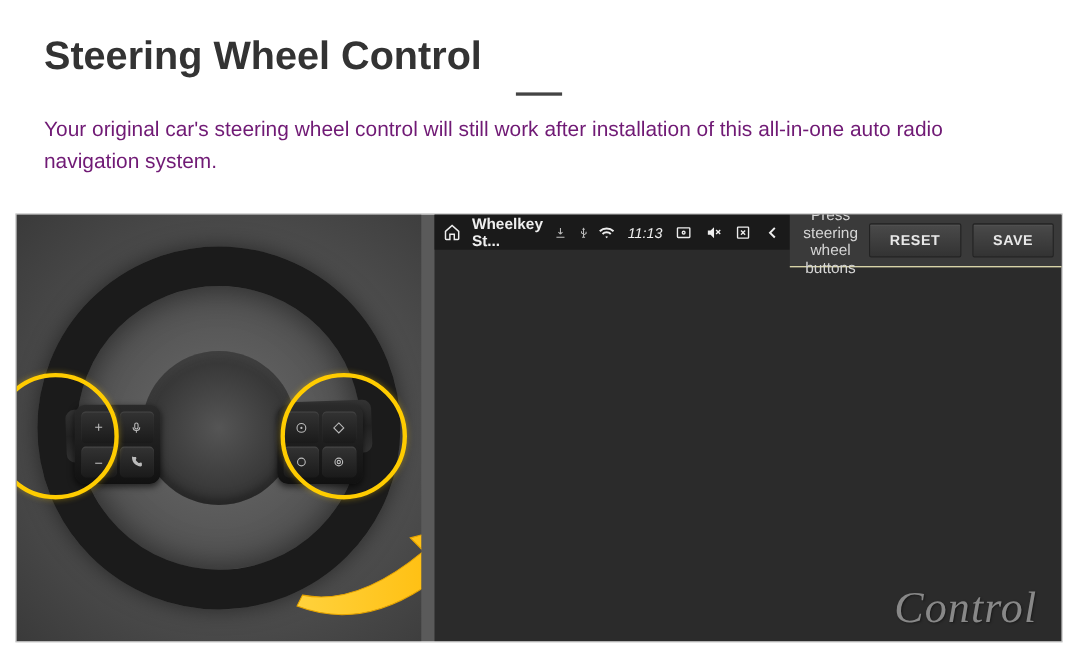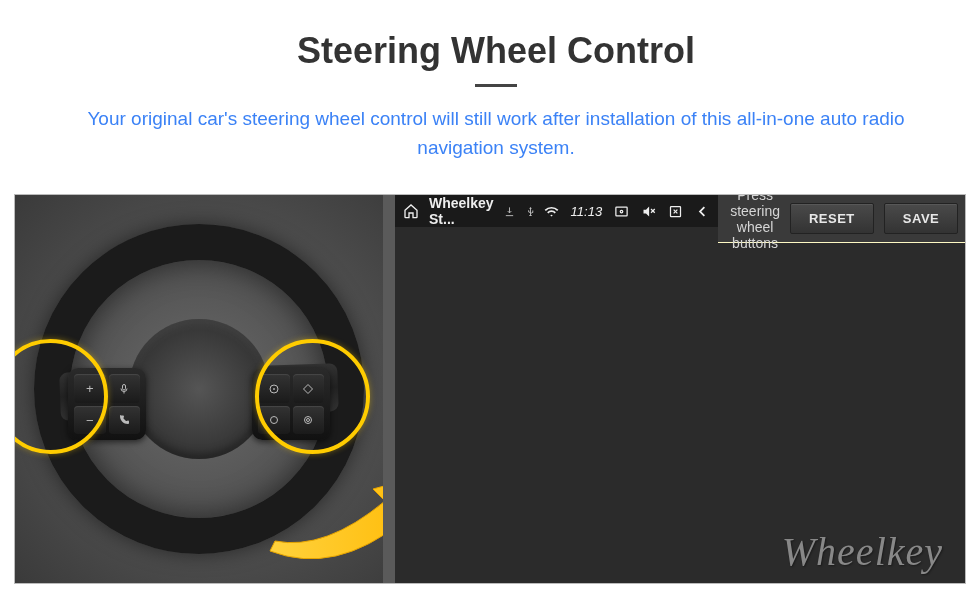--- a/index.html
+++ b/index.html
@@ -4,38 +4,37 @@
 <style>
   * { box-sizing: border-box; margin: 0; padding: 0; }
   body {
     width: 980px;
     height: 591px;
     font-family: Arial, sans-serif;
     background: #fff;
     overflow: hidden;
   }
   .header {
-    text-align: center;
+    text-align: left;
     padding: 30px 40px 14px;
-    margin-left: 12px;
   }
   .title {
     font-size: 36px;
     font-weight: 700;
     color: #333;
   }
   .divider {
     width: 42px;
     height: 3px;
     background: #444;
     margin: 12px auto 18px;
   }
   .subtitle {
     font-size: 19px;
-    color: #3b82f6;
+    color: #701a75;
     line-height: 1.5;
     max-width: 900px;
     margin: 0 auto;
   }
   .content-box {
     position: relative;
     margin: 18px 14px 0;
     border: 1px solid #bbb;
     height: 390px;
     display: flex;
@@ -359,16 +358,16 @@
           </svg>
       </button>
       <button class="key-btn">
         <svg width="24" height="20" viewBox="0 0 28 24" fill="#f0f0f0">
             <path d="M3 9v6h4l5 5V4L7 9H3z"></path>
             <text x="17" y="17" font-size="14" fill="#f0f0f0" font-weight="bold">+</text>
           </svg>
       </button>
     </div>
 
-    <div class="watermark">Wheelkey</div>
+    <div class="watermark">Control</div>
   </div>
 
 </div>
 
 </body></html>

